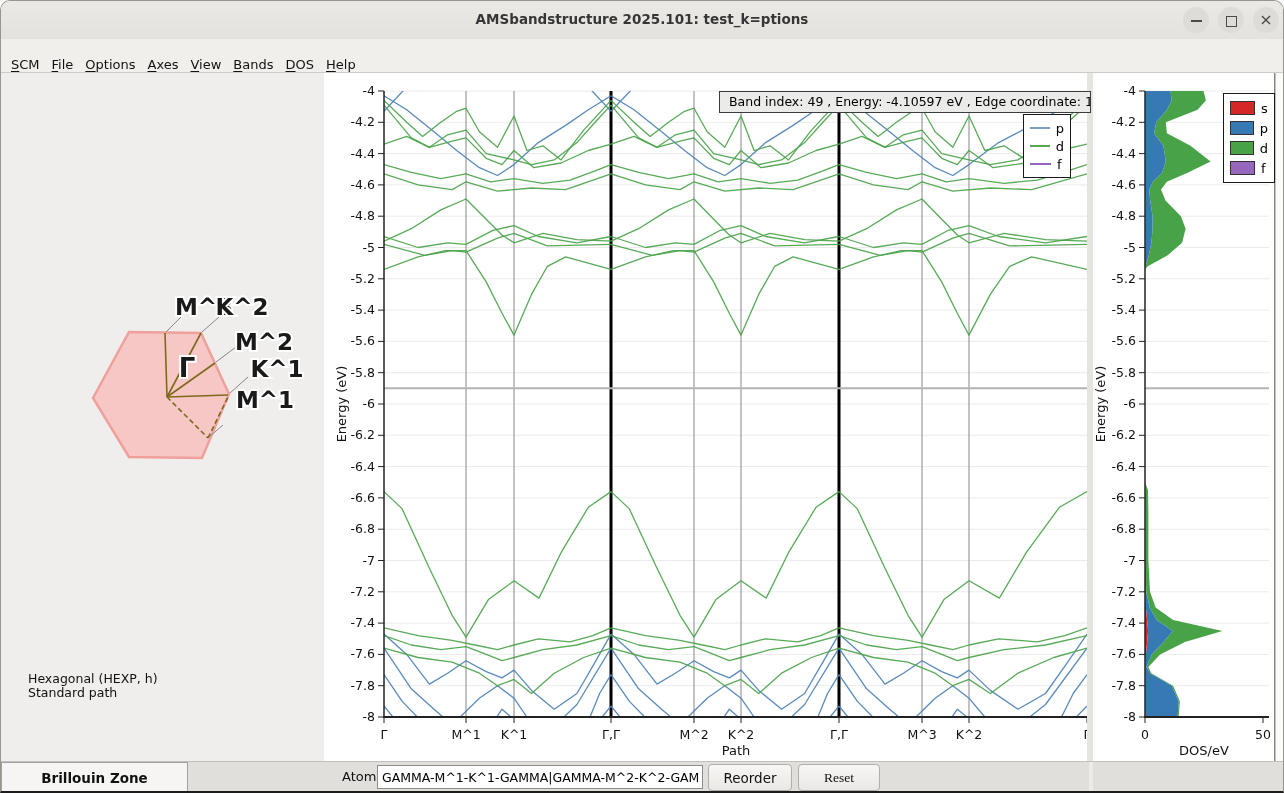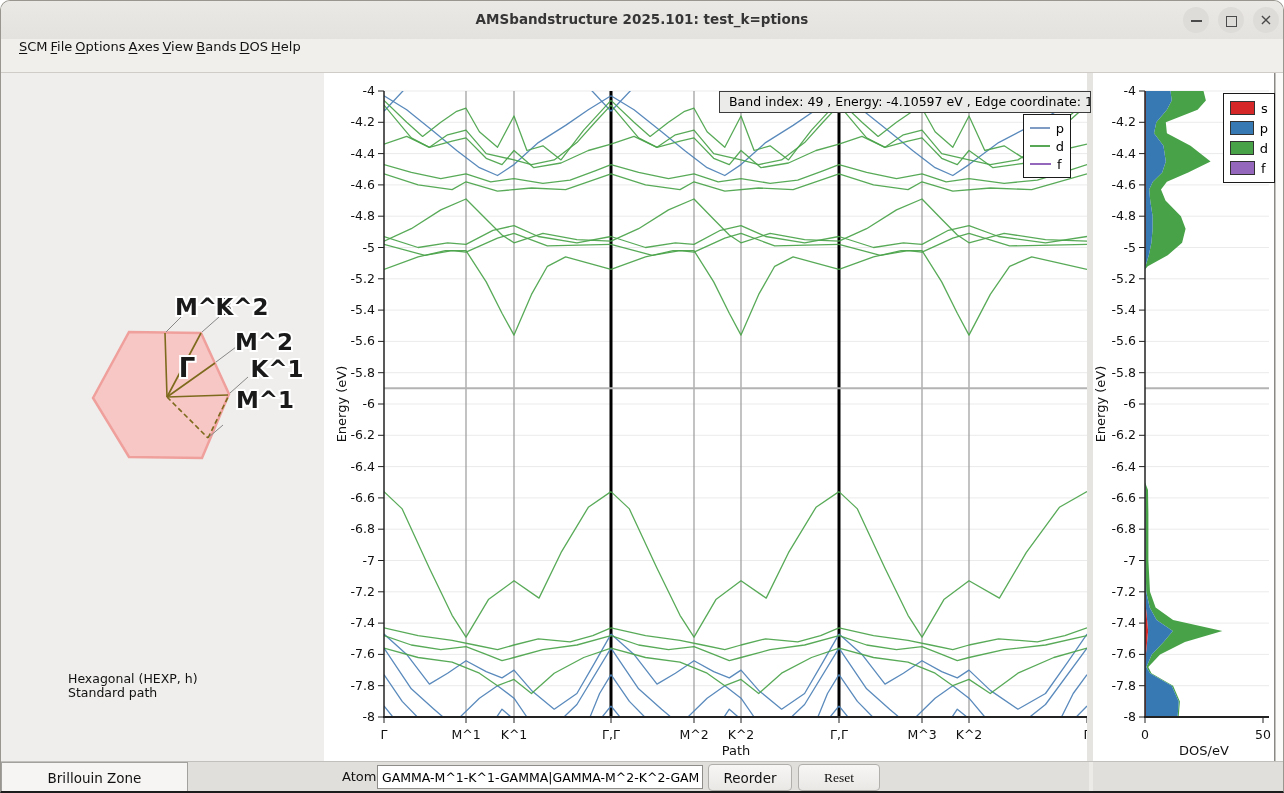--- a/index.html
+++ b/index.html
@@ -8,46 +8,46 @@
   
   #titlebar{position:absolute;left:0;top:0;width:100%;height:38px;
             background:linear-gradient(#ebe9e6,#e4e2df);border-bottom:1px solid #cfccc8;}
   #title{position:absolute;left:0;right:0;top:10px;text-align:center;font-size:13.5px;font-weight:bold;color:#363636;}
   .winbtn{position:absolute;top:6px;width:26px;height:26px;border-radius:50%;background:#dedcd9;
           color:#4a4a4a;text-align:center;line-height:26px;font-size:14px;}
   .winbtn .bar{display:inline-block;width:11px;height:2px;background:#4a4a4a;vertical-align:middle;}
   .winbtn .box{display:inline-block;width:9px;height:9px;border:1.6px solid #4a4a4a;vertical-align:middle;}
   
   #menubar{position:absolute;left:0;top:38px;width:100%;height:34px;background:#f0efec;
-           border-bottom:1px solid #cfccc8;display:flex;align-items:flex-start;gap:3px;padding-left:18px;box-sizing:border-box;}
+           border-bottom:1px solid #cfccc8;display:flex;align-items:flex-end;gap:12px;padding-left:10px;box-sizing:border-box;}
   .menu-item{font-size:13px;color:#111;cursor:default;}
   .menu-item u{text-decoration:underline;text-underline-offset:2px;}
   
   #left-panel{position:absolute;left:0;top:72px;width:323px;height:688px;background:#efeeec;border-right:1px solid #d5d3cf;}
   #band-panel{position:absolute;left:323px;top:72px;width:763px;height:688px;background:#ffffff;}
   #gutter{position:absolute;left:1086px;top:72px;width:6px;height:688px;background:#e6e4e1;}
   #dos-panel{position:absolute;left:1092px;top:72px;width:181px;height:688px;background:#ffffff;border-right:1px solid #8a8884;}
   #right-strip{position:absolute;left:1274px;top:72px;width:9px;height:688px;background:#fbfbfa;border-left:1px solid #c4c2bf;}
   svg{position:absolute;left:0;top:0;}
-  .bz-caption{position:absolute;left:27px;font-size:12.5px;color:#111;margin-left:40px;}
+  .bz-caption{position:absolute;left:27px;font-size:12.5px;color:#111;}
   
   #tooltip{position:absolute;left:718px;top:90px;width:372px;height:22px;background:#ebebea;border:1.5px solid #3c3c3c;
            box-sizing:border-box;font-size:12.5px;color:#000;line-height:19px;padding-left:9px;white-space:nowrap;overflow:hidden;}
   .legend{position:absolute;background:#ffffff;border:1.5px solid #1a1a1a;box-sizing:border-box;padding:4px 6px;}
   #band-legend{left:1022px;top:113px;width:48px;}
   #dos-legend{left:1222px;top:92px;width:52px;}
   .legend-row{display:flex;align-items:center;height:18px;gap:6px;}
   #dos-legend .legend-row{height:20px;}
   .legend-line{width:21px;height:2px;}
   .legend-patch{width:25px;height:14px;border:1px solid #333;box-sizing:border-box;}
   .legend-label{font-size:13px;color:#000;}
   
   #bottombar{position:absolute;left:0;top:760px;width:100%;height:31px;background:#e1dfdc;border-top:1px solid #c2c0bc;}
   #bottom-divider{position:absolute;left:1088px;top:0;width:4px;height:31px;background:#ecebe8;}
-  .tab{position:absolute;top:0;height:30px;line-height:30px;text-align:center;font-size:13.5px;color:#111;box-sizing:border-box;}
+  .tab{position:absolute;top:0;height:30px;line-height:30px;text-align:center;font-size:13.5px;color:#111;box-sizing:border-box;font-weight:bold;}
   #tab-bz{left:0;width:187px;background:#f6f5f3;border:1px solid #a3a19d;border-bottom:none;}
   #tab-atoms{left:187px;width:142px;background:#d8d6d3;border:1px solid #aeaca8;border-left:none;border-bottom:none;}
   #path-label{position:absolute;left:341px;top:7px;font-size:13px;color:#111;}
   #path-input{position:absolute;left:376px;top:3px;width:326px;height:24px;box-sizing:border-box;border:1px solid #8f8d89;
               background:#fff;font-family:"DejaVu Sans",sans-serif;font-size:12.5px;padding:0 4px;color:#000;}
   .btn{position:absolute;top:2px;height:27px;background:linear-gradient(#f7f6f5,#eae8e5);border:1px solid #b1afab;
        border-radius:4px;font-family:"DejaVu Sans",sans-serif;font-size:13.5px;color:#111;}
   #reorder-btn{left:707px;width:84px;}
   #reset-btn{left:797px;width:82px;font-family:Liberation Serif, serif;}
 </style>

